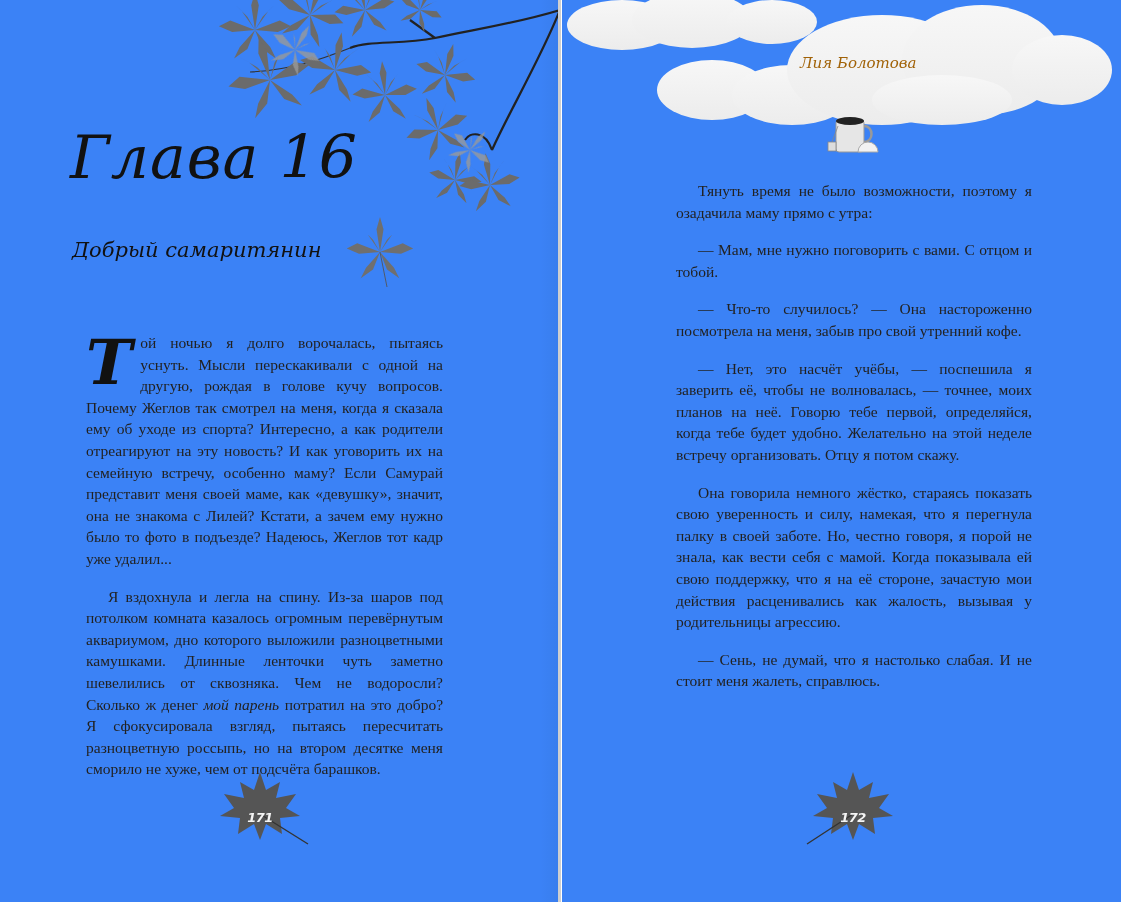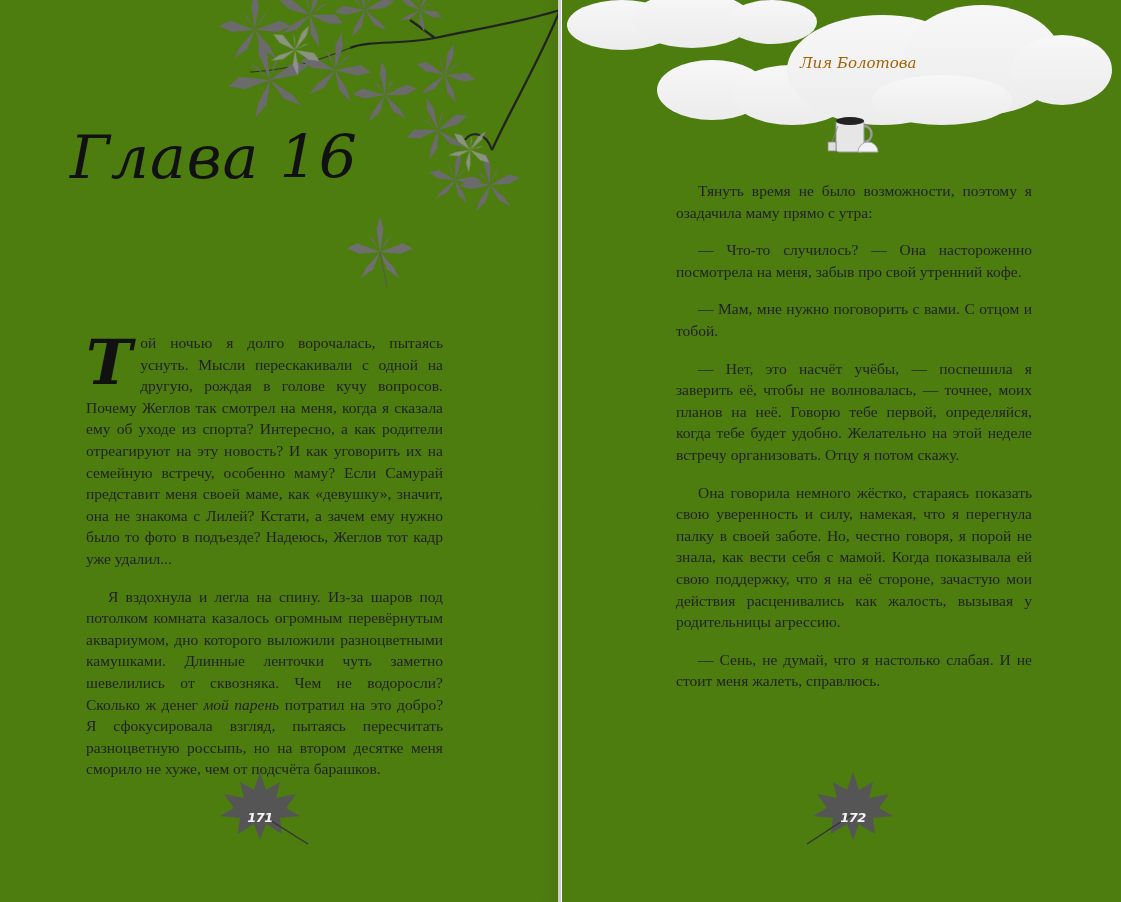--- a/index.html
+++ b/index.html
@@ -1,17 +1,17 @@
 <!DOCTYPE html>
 <html><head>
 <meta charset="utf-8">
 <style>
   html, body { margin: 0; padding: 0; background: #ffffff; }
   body { width: 1121px; height: 902px; position: relative; overflow: hidden; font-family: "DejaVu Serif", "Liberation Serif", serif; color: #222; }
-  .page { position: absolute; top: 0; height: 902px; background: #4d7c0f; overflow: hidden; }
+  .page { position: absolute; top: 0; height: 902px; background: #3b82f6; overflow: hidden; }
   .page-left { left: 0; width: 559px; }
   .page-right { left: 562px; width: 559px; }
   .gutter { position: absolute; left: 558px; top: 0; width: 3px; height: 902px; background: #cfcfcf; }
   .gutter-shade { position: absolute; left: 540px; top: 0; width: 18px; height: 902px; background: linear-gradient(to right, rgba(0,0,0,0), rgba(0,0,0,0.035)); }
 
   .branch { position: absolute; left: 210px; top: 0; width: 350px; height: 300px; }
   .chapter-title { position: absolute; left: 70px; top: 122px; font-family: "DejaVu Serif", serif; font-style: italic; font-size: 60px; line-height: 70px; color: #111; letter-spacing: 1px; }
   .chapter-subtitle { position: absolute; left: 72px; top: 236px; font-family: "DejaVu Serif", serif; font-style: italic; font-size: 21px; line-height: 28px; color: #111; }
   .subtitle-leaf { position: absolute; left: 345px; top: 212px; width: 70px; height: 80px; }
 
@@ -57,20 +57,21 @@
       <use href="#mleaf" transform="translate(280,185) scale(0.8) rotate(-8)"></use>
       <use href="#mleaf" transform="translate(210,10) scale(0.6) rotate(25)"></use>
     </g>
     <g fill="#9a9a9a" opacity="0.8">
       <use href="#mleaf" transform="translate(85,50) scale(0.7) rotate(30)"></use>
       <use href="#mleaf" transform="translate(260,150) scale(0.6) rotate(40)"></use>
     </g>
   </svg>
 
   <div class="chapter-title">Глава 16</div>
+  <div class="chapter-subtitle">Добрый самаритянин</div>
   <svg class="subtitle-leaf" viewBox="-40 -42 80 84">
     <path fill="#6f6f6f" d="M0,0 L-4,-26 L0,-40 L4,-26 Z M0,0 L-26,-10 L-38,-4 L-24,2 Z M0,0 L26,-10 L38,-4 L24,2 Z M0,0 L-16,18 L-22,30 L-8,20 Z M0,0 L16,18 L22,30 L8,20 Z M0,0 L-14,-20 L-22,-28 L-8,-14 Z M0,0 L14,-20 L22,-28 L8,-14 Z"></path>
     <line x1="0" y1="0" x2="8" y2="40" stroke="#555" stroke-width="1"></line>
   </svg>
 
   <div class="body-text left-body">
     <p class="no-indent"><span class="dropcap">Т</span><span>ой ночью я долго ворочалась, пытаясь уснуть. Мысли перескакивали с одной на другую, рождая в голове кучу вопросов. Почему Жеглов так смотрел на меня, когда я сказала ему об уходе из спорта? Интересно, а как родители отреагируют на эту новость? И как уговорить их на семейную встречу, особенно маму? Если Самурай представит меня своей маме, как «девушку», значит, она не знакома с Лилей? Кстати, а зачем ему нужно было то фото в подъезде? Надеюсь, Жеглов тот кадр уже удалил...</span></p>
     <p><span>Я вздохнула и легла на спину. Из-за шаров под потолком комната казалось огромным перевёрнутым аквариумом, дно которого выложили разноцветными камушками. Длинные ленточки чуть заметно шевелились от сквозняка. Чем не водоросли? Сколько ж денег </span><em>мой парень</em><span> потратил на это добро? Я сфокусировала взгляд, пытаясь пересчитать разноцветную россыпь, но на втором десятке меня сморило не хуже, чем от подсчёта барашков.</span></p>
   </div>
 
@@ -113,22 +114,22 @@
   <rect x="10" y="8" width="28" height="32" rx="3" fill="#e6e6e6" stroke="#999" stroke-width="1"></rect>
   <ellipse cx="24" cy="9" rx="14" ry="4" fill="#222"></ellipse>
   <path d="M38,14 C48,14 48,30 38,30" fill="none" stroke="#999" stroke-width="2.5"></path>
   <line x1="12" y1="14" x2="6" y2="30" stroke="#888" stroke-width="0.8"></line>
   <rect x="2" y="30" width="8" height="9" fill="#ddd" stroke="#888" stroke-width="0.8"></rect>
   <path d="M32,40 A10,10 0 0 1 52,40 Z" fill="#f2f2f2" stroke="#aaa" stroke-width="1"></path>
 </svg>
 
 <div class="body-text right-body">
   <p>Тянуть время не было возможности, поэтому я озадачила маму прямо с утра:</p>
+  <p>— Мам, мне нужно поговорить с вами. С отцом и тобой.</p>
   <p>— Что-то случилось? — Она настороженно посмотрела на меня, забыв про свой утренний кофе.</p>
-  <p>— Мам, мне нужно поговорить с вами. С отцом и тобой.</p>
   <p>— Нет, это насчёт учёбы, — поспешила я заверить её, чтобы не волновалась, — точнее, моих планов на неё. Говорю тебе первой, определяйся, когда тебе будет удобно. Желательно на этой неделе встречу организовать. Отцу я потом скажу.</p>
   <p>Она говорила немного жёстко, стараясь показать свою уверенность и силу, намекая, что я перегнула палку в своей заботе. Но, честно говоря, я порой не знала, как вести себя с мамой. Когда показывала ей свою поддержку, что я на её стороне, зачастую мои действия расценивались как жалость, вызывая у родительницы агрессию.</p>
   <p>— Сень, не думай, что я настолько слабая. И не стоит меня жалеть, справлюсь.</p>
 </div>
 
 <div class="folio folio-right">
   <svg width="100" height="80" viewBox="0 0 100 80">
     <path fill="#555" d="M50,4 L56,22 L70,14 L66,30 L86,26 L76,40 L90,48 L70,50 L72,66 L56,56 L50,72 L44,56 L28,66 L30,50 L10,48 L24,40 L14,26 L34,30 L30,14 L44,22 Z"></path>
     <line x1="50" y1="46" x2="4" y2="76" stroke="#333" stroke-width="1.4"></line>
   </svg>

